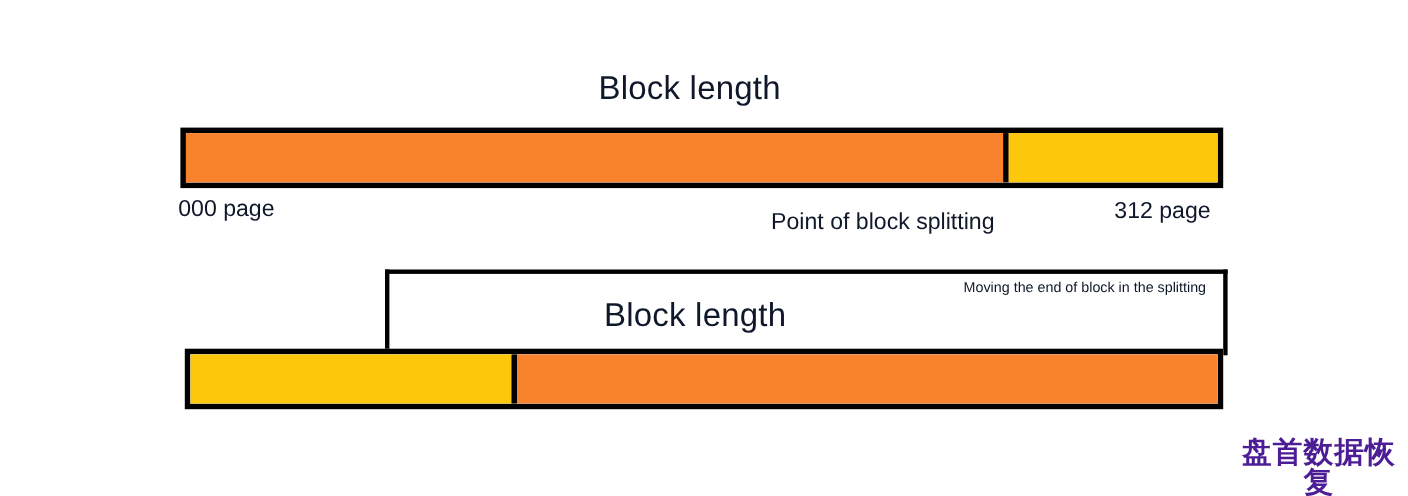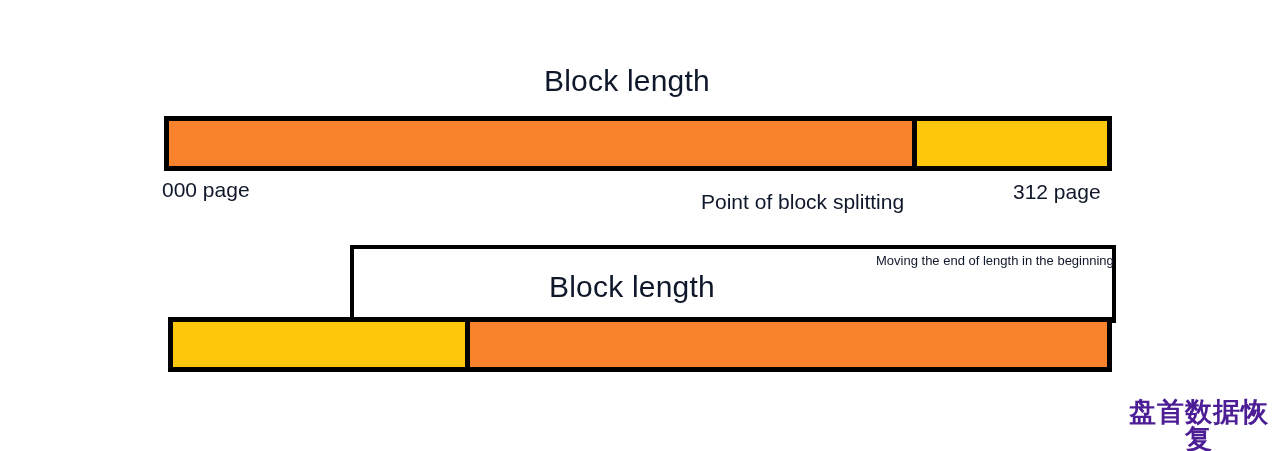--- a/index.html
+++ b/index.html
@@ -99,21 +99,21 @@
   </div>
 
   <div class="label page-text" style="left:162px; top:179px;">000 page</div>
 
   <div class="label page-text" style="left:1013px; top:181px;">312 page</div>
 
   <div class="label caption-text" style="left:660px; top:191px;margin-left:41px;">Point of block splitting</div>
 
   <div class="bracket" style="left: 350px; top: 245px; width: 766px; height: 78px; border-top-color: rgb(0, 0, 0); border-left-color: rgb(0, 0, 0); border-right-color: rgb(0, 0, 0);"></div>
 
-  <div class="label bracket-note" style="left:876px; top:254px;">Moving the end of length in the beginning</div>
+  <div class="label bracket-note" style="left:876px; top:254px;">Moving the end of block in the splitting</div>
 
   <div class="label title-text" style="left:549px; top:272px;">Block length</div>
 
   <div class="bar" style="left: 168px; top: 317px; width: 944px; height: 55px; border-color: rgb(0, 0, 0);">
     <div class="seg split-right" style="width:31.8%; background:#fdc70c;"></div>
     <div class="seg" style="width:68.2%; background:#f9832c;"></div>
   </div>
 
   <div class="watermark" style="left:1124px; top:398px; width:150px;">
     <span class="wm-cn" style="color: #4c1d95;">盘首数据恢复</span>

